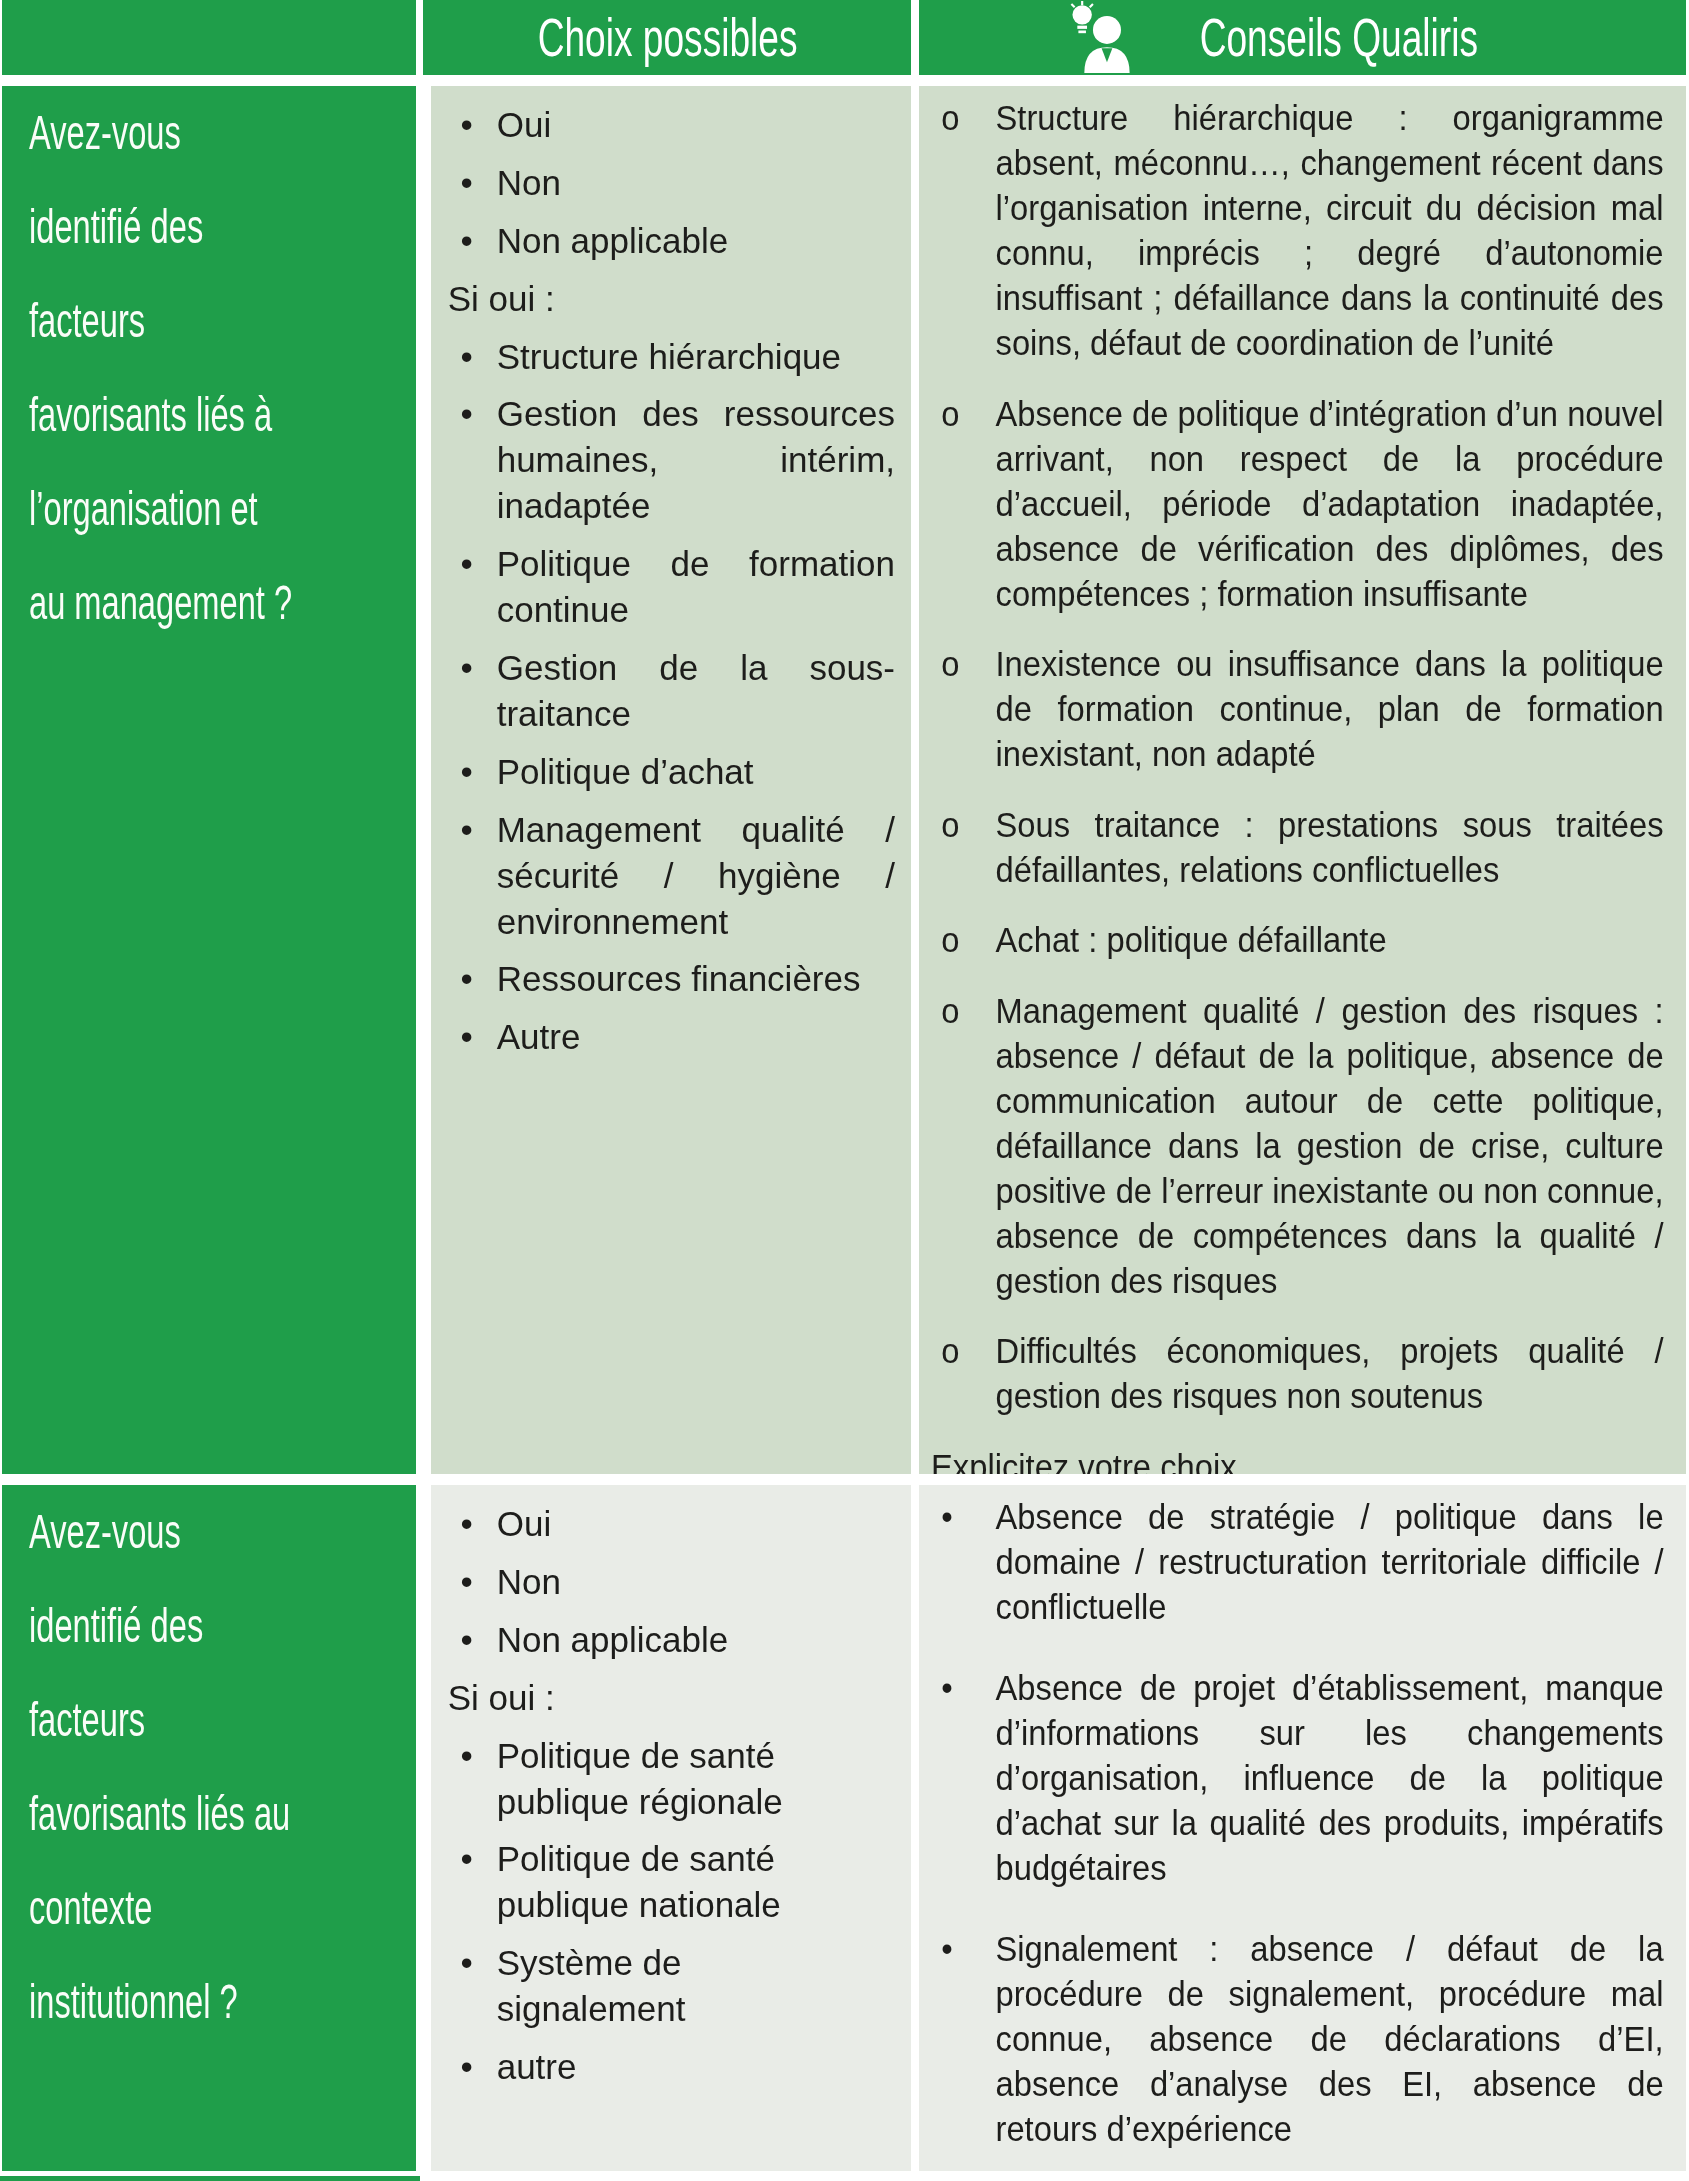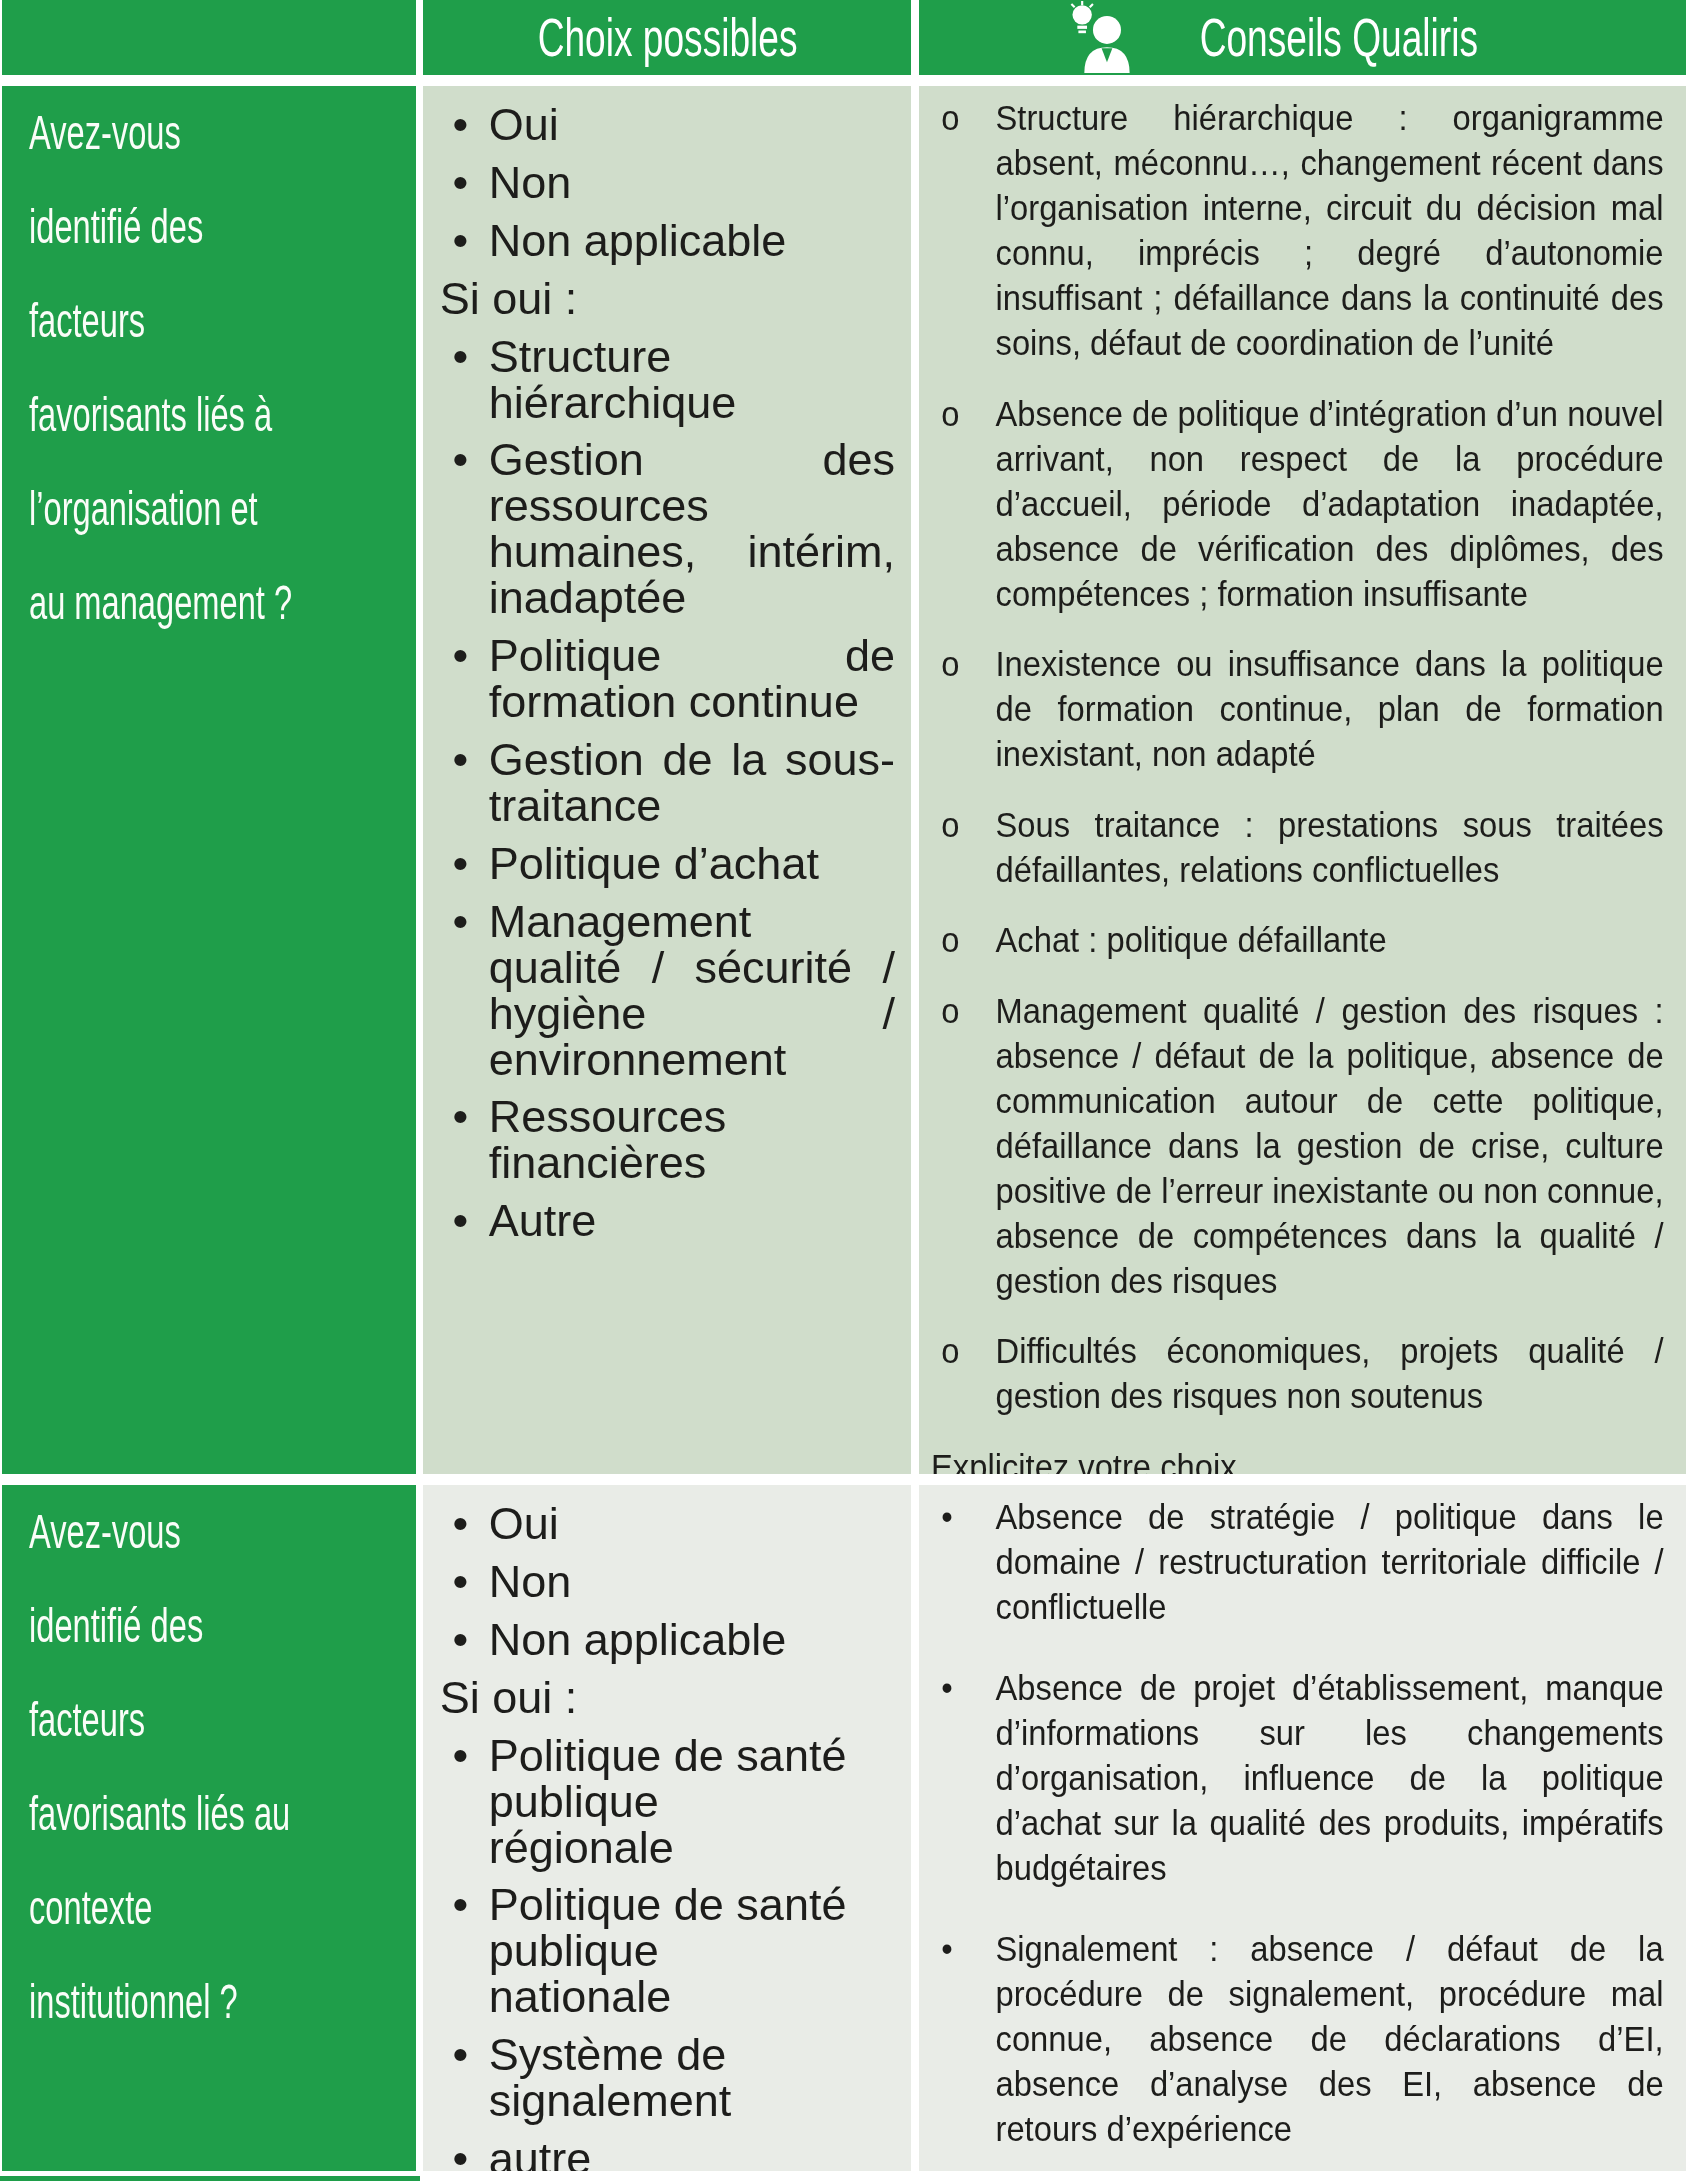--- a/index.html
+++ b/index.html
@@ -32,21 +32,21 @@
   .head-conseils{gap:3px;}
   .hicon{display:flex;align-items:flex-end;margin-right:1.8px;}
   
   .qcell{background:var(--green);display:flex;align-items:flex-start;}
   .q-text{
     color:#fafdf8;font-size:48px;line-height:1.96;font-stretch:condensed;
     width:582px;transform:scaleX(0.68);transform-origin:left center;
     margin-left:27px;
   }
   
-  .ccell{padding:16.4px 12.7px 0 16.4px;font-size:45px;line-height:46px;}
+  .ccell{padding:16.4px 12.7px 0 16.4px;font-size:35px;line-height:46px;margin-left:8px;}
   .bg1{background:var(--row1_bg);}
   .bg2{background:var(--row2_bg);}
   ul{list-style:none;margin:0;padding:0;}
   .opt{position:relative;padding-left:49px;margin-bottom:11.8px;}
   .opt::before{content:"•";position:absolute;left:12.7px;}
   .justify .opt{text-align:justify;padding-right:3.6px;margin-bottom:11.8px;}
   .narrow .opt{padding-right:50px;}
   .sioui{margin:11px 0 11.8px 0;}
   
   .acell{padding:9px 0 0 12.7px;}

